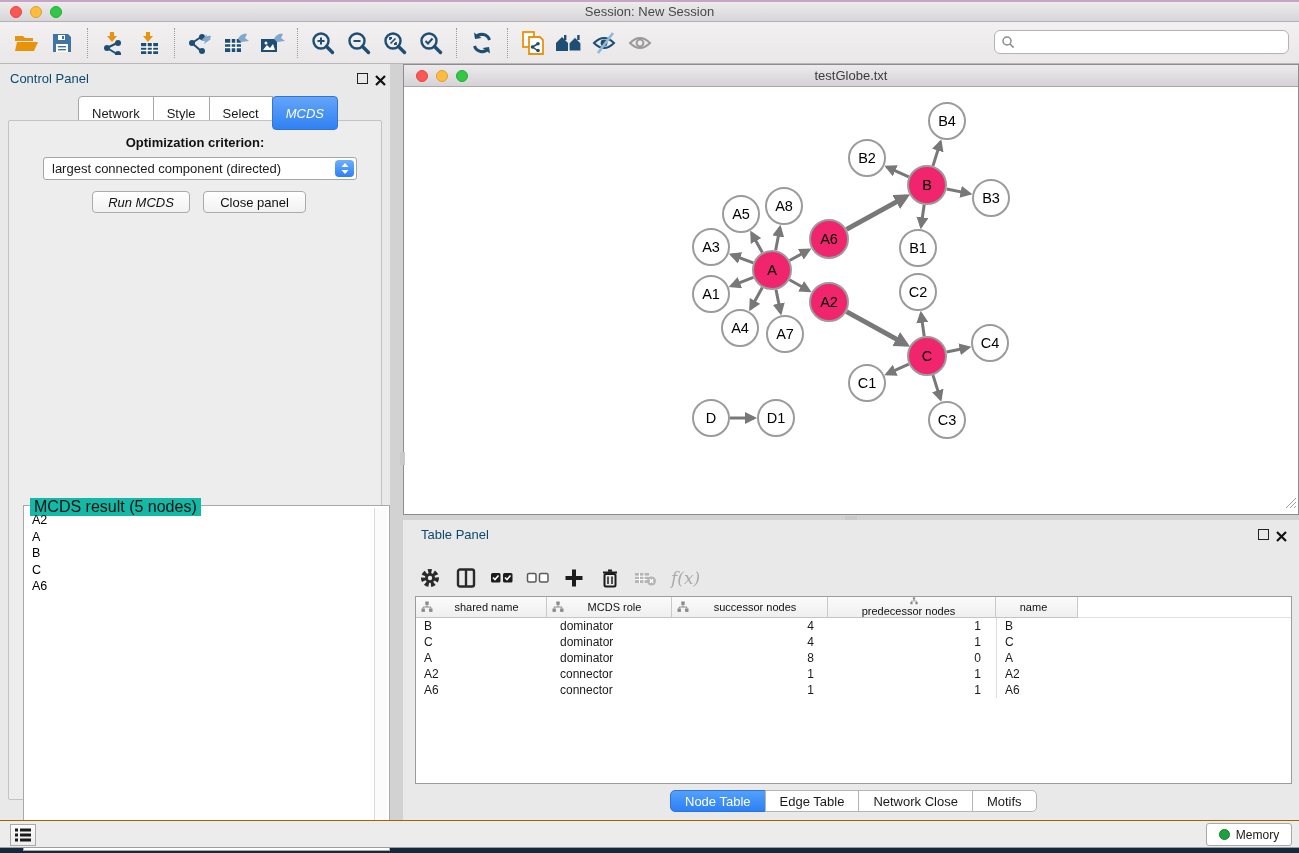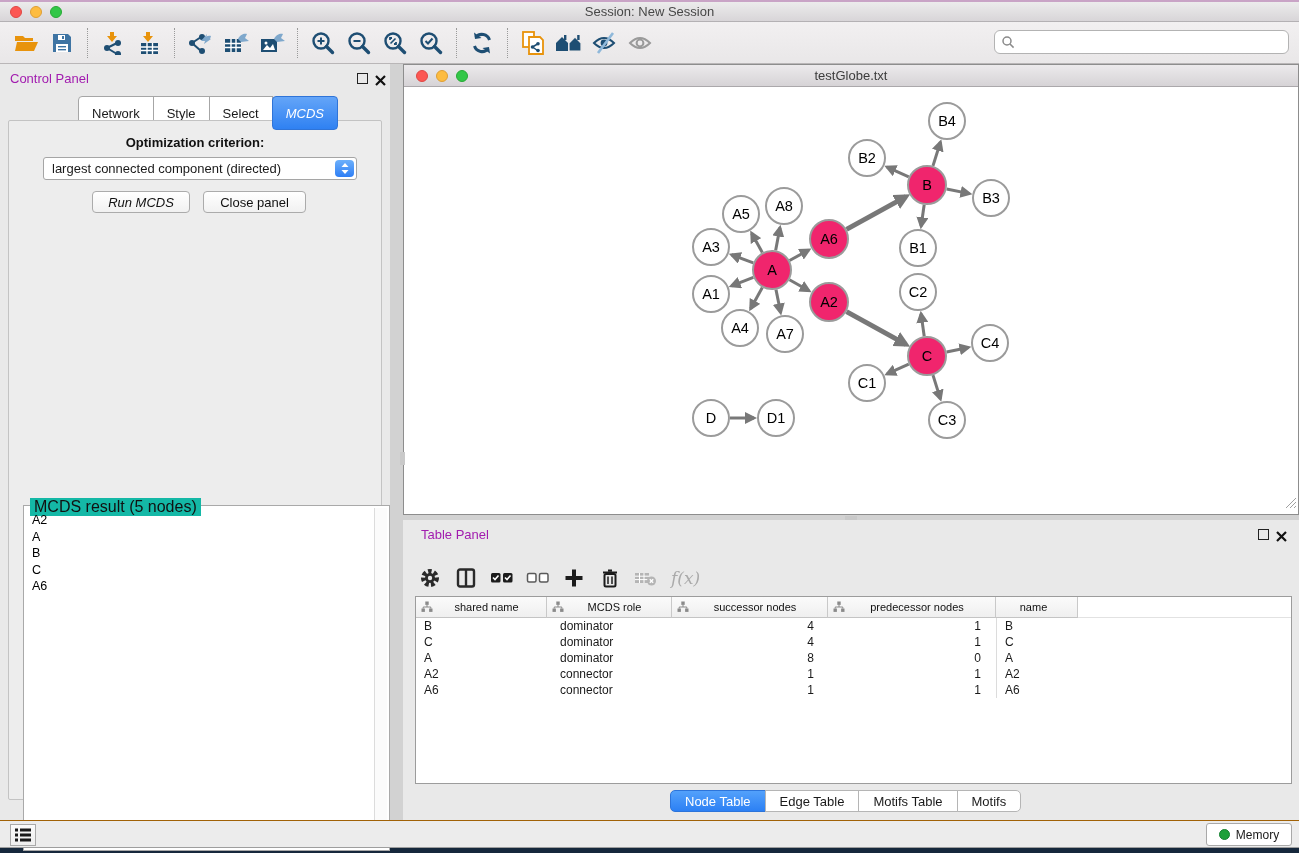--- a/index.html
+++ b/index.html
@@ -30,21 +30,21 @@
   #search-wrap { position:absolute; right:10px; top:8px; width:295px; height:24px; background:#fff;
     border:1px solid #b3b3b3; border-radius:6px; display:flex; align-items:center; padding:0 6px; }
   #search-wrap input { border:none; outline:none; flex:1; font-size:12px; margin-left:4px; font-family:"Liberation Sans",sans-serif; }
 
   
   #content-bg { left:0; top:64px; width:1299px; height:756px; background:#d2d2d2; }
 
   
   #control-panel { left:0; top:64px; width:390px; height:756px; background:#e9e9e9; }
   .panel-head { position:absolute; left:0; top:0; width:100%; height:26px; }
-  .panel-head .ptitle { position:absolute; left:10px; top:7px; font-size:13px; color:#a21caf; }
+  .panel-head .ptitle { position:absolute; left:10px; top:7px; font-size:13px; color:#0c4a6e; }
   .float-ic { position:absolute; width:11px; height:11px; border:1.6px solid #222; top:9px; }
   .close-ic { position:absolute; top:8px; }
   #cp-tabs { position:absolute; left:78px; top:32px; display:flex; }
   .tab { height:22px; font-size:13px; padding:16px 13px; display:flex; align-items:center; background:#fff;
     border:1px solid #a6a6a6; margin-left:-1px; color:#1a1a1a; }
   .tab:first-child { border-radius:4px 0 0 4px; margin-left:0; }
   .tab:last-child { border-radius:0 4px 4px 0;font-style:italic; }
   .tab.sel { background:linear-gradient(#64a5f8,#2f81f2); color:#fff; border-color:#2f74d8; border-radius:4px; z-index:2; }
   #cp-box { position:absolute; left:8px; top:56px; width:374px; height:680px; background:#ededed;
     border:1px solid #c3c3c3; border-radius:2px; }
@@ -544,21 +544,21 @@
       </div>
       <div class="hcell" style="width:156px;">
         <svg class="hicon" width="12" height="12" viewBox="0 0 12 12">
             <rect x="4.3" y="0.5" width="3.4" height="3.4" fill="#8a8a8a"></rect>
             <rect x="0.5" y="7.5" width="3.4" height="3.4" fill="#8a8a8a"></rect>
             <rect x="8.1" y="7.5" width="3.4" height="3.4" fill="#8a8a8a"></rect>
             <path d="M6 4v2M2.2 7.5V6h7.6v1.5" stroke="#8a8a8a" stroke-width="1" fill="none"></path>
           </svg>
         <span class="hlabel">successor nodes</span>
       </div>
-      <div class="hcell" style="width:168px;">
+      <div class="hcell" style="width:168px;flex-direction:column;">
         <svg class="hicon" width="12" height="12" viewBox="0 0 12 12">
             <rect x="4.3" y="0.5" width="3.4" height="3.4" fill="#8a8a8a"></rect>
             <rect x="0.5" y="7.5" width="3.4" height="3.4" fill="#8a8a8a"></rect>
             <rect x="8.1" y="7.5" width="3.4" height="3.4" fill="#8a8a8a"></rect>
             <path d="M6 4v2M2.2 7.5V6h7.6v1.5" stroke="#8a8a8a" stroke-width="1" fill="none"></path>
           </svg>
         <span class="hlabel">predecessor nodes</span>
       </div>
       <div class="hcell" style="width:82px;">
         <span class="hlabel">name</span>
@@ -600,21 +600,21 @@
           <div class="tcell c2">1</div>
           <div class="tcell c3">1</div>
           <div class="tcell c4">A6</div>
         </div>
       </div>
   </div>
 
   <div id="tp-tabs">
     <div class="ttab sel">Node Table</div>
     <div class="ttab">Edge Table</div>
-    <div class="ttab">Motifs Table</div>
+    <div class="ttab">Network Close</div>
     <div class="ttab">Motifs</div>
   </div>
 </div>
 
 <div id="statusbar" class="abs">
   <div id="list-btn">
     <svg width="18" height="16" viewBox="0 0 18 16">
         <g fill="#1a1a1a">
           <rect x="1" y="1.5" width="3" height="3"></rect>
           <rect x="6" y="1.5" width="11" height="3"></rect>

